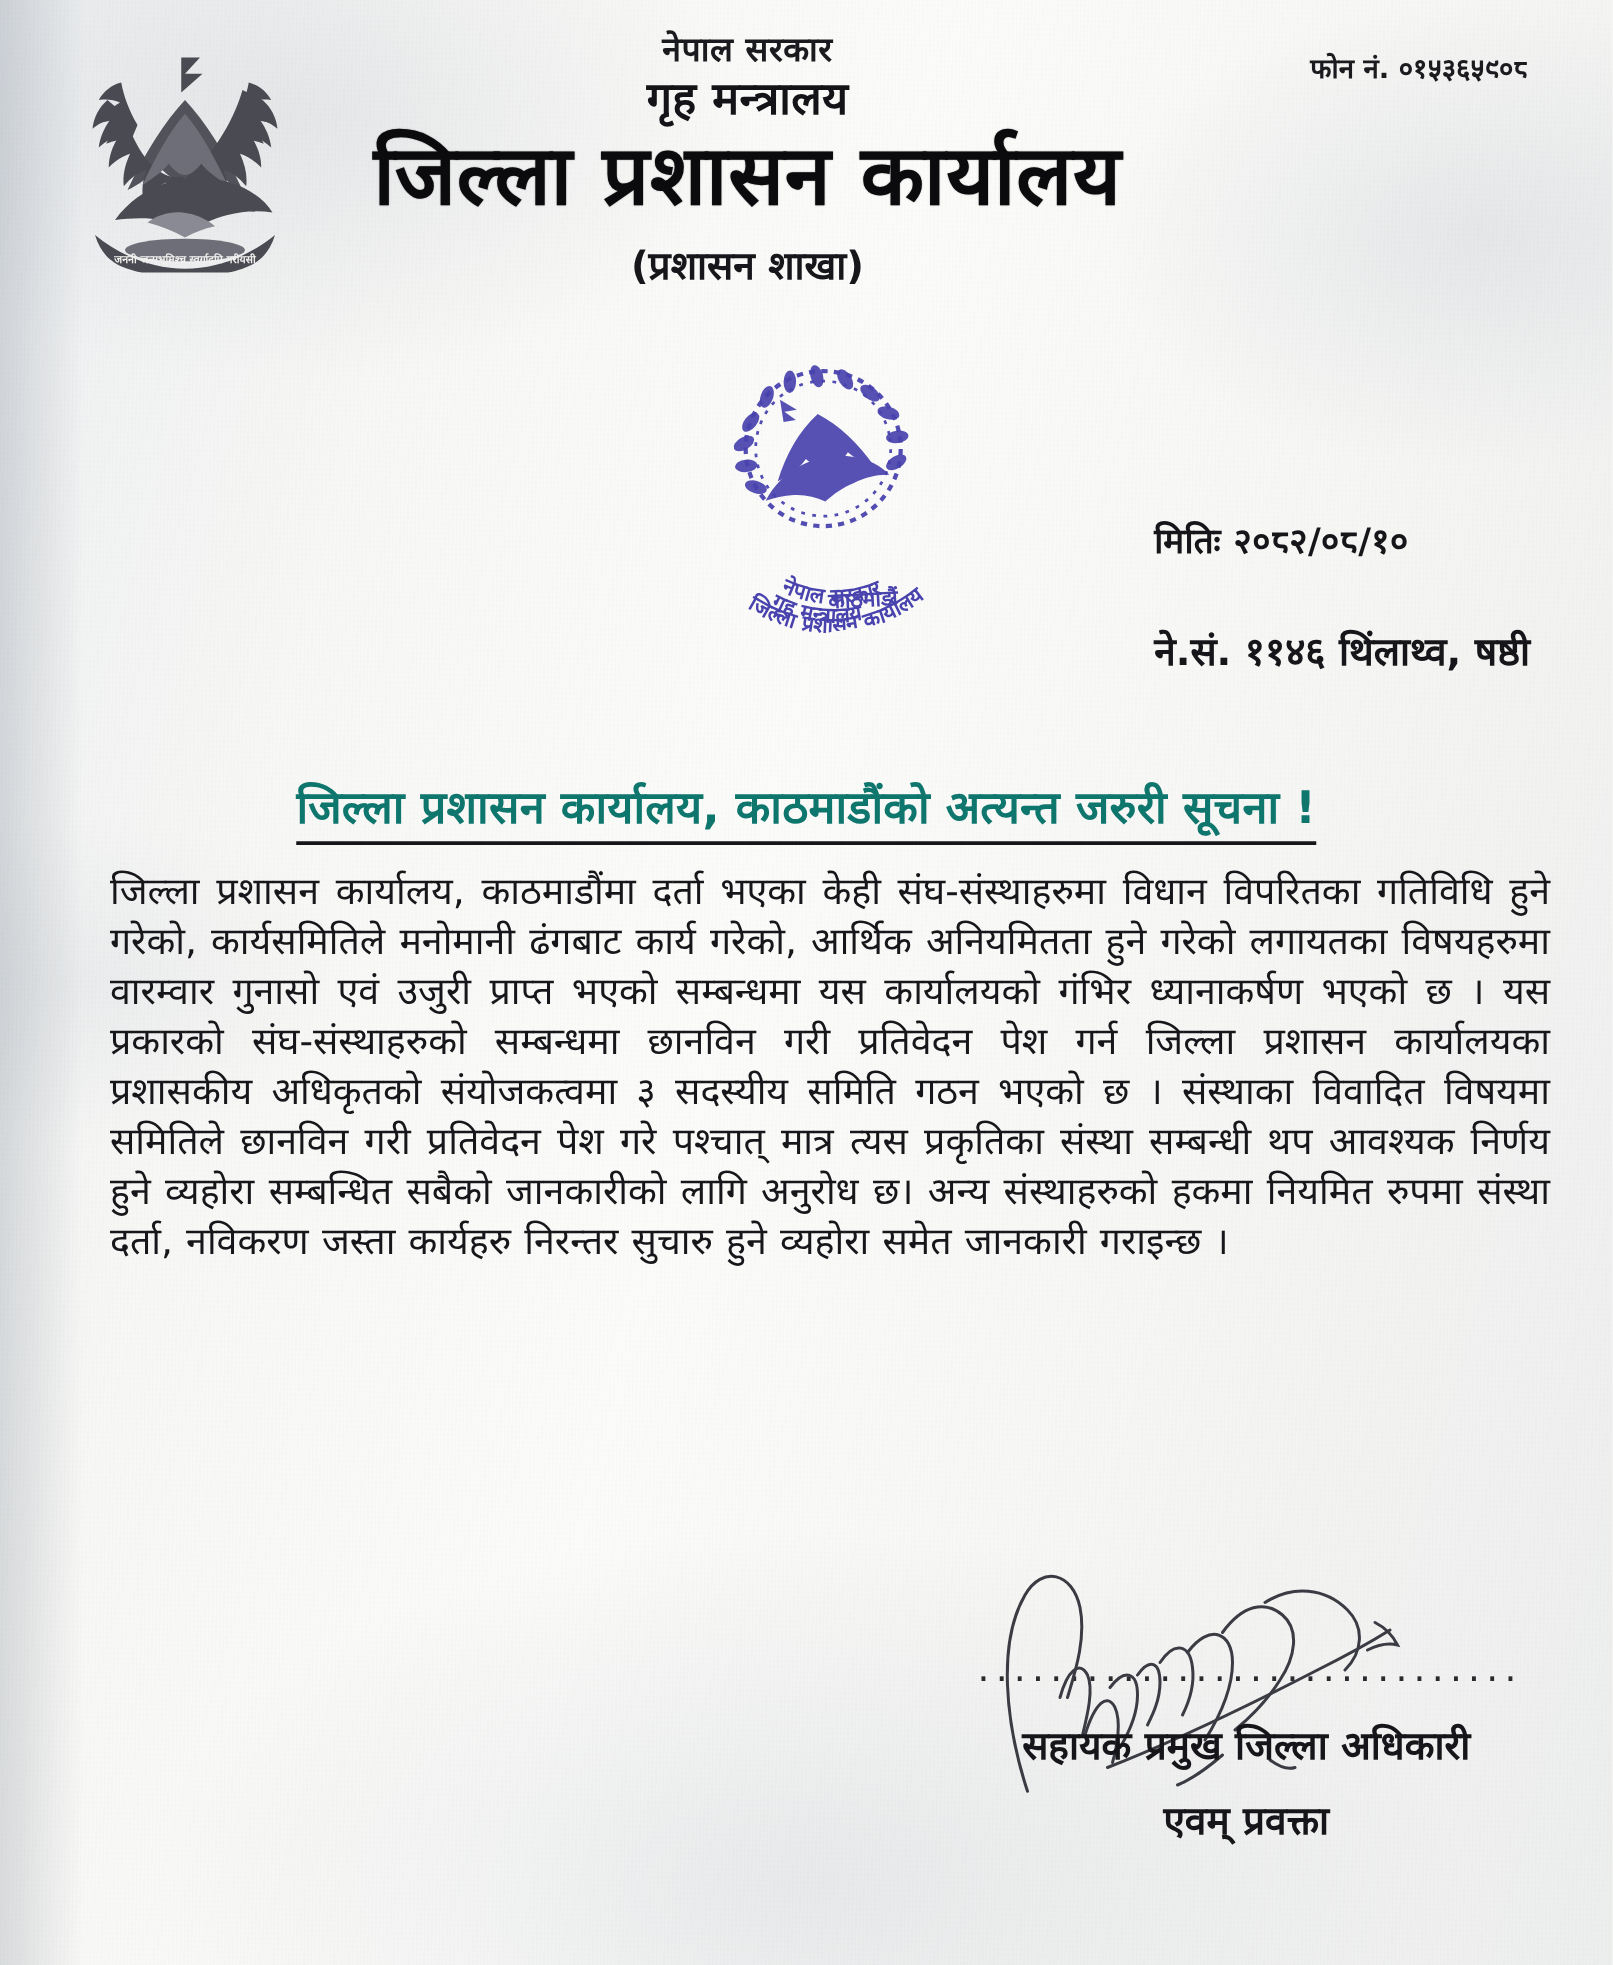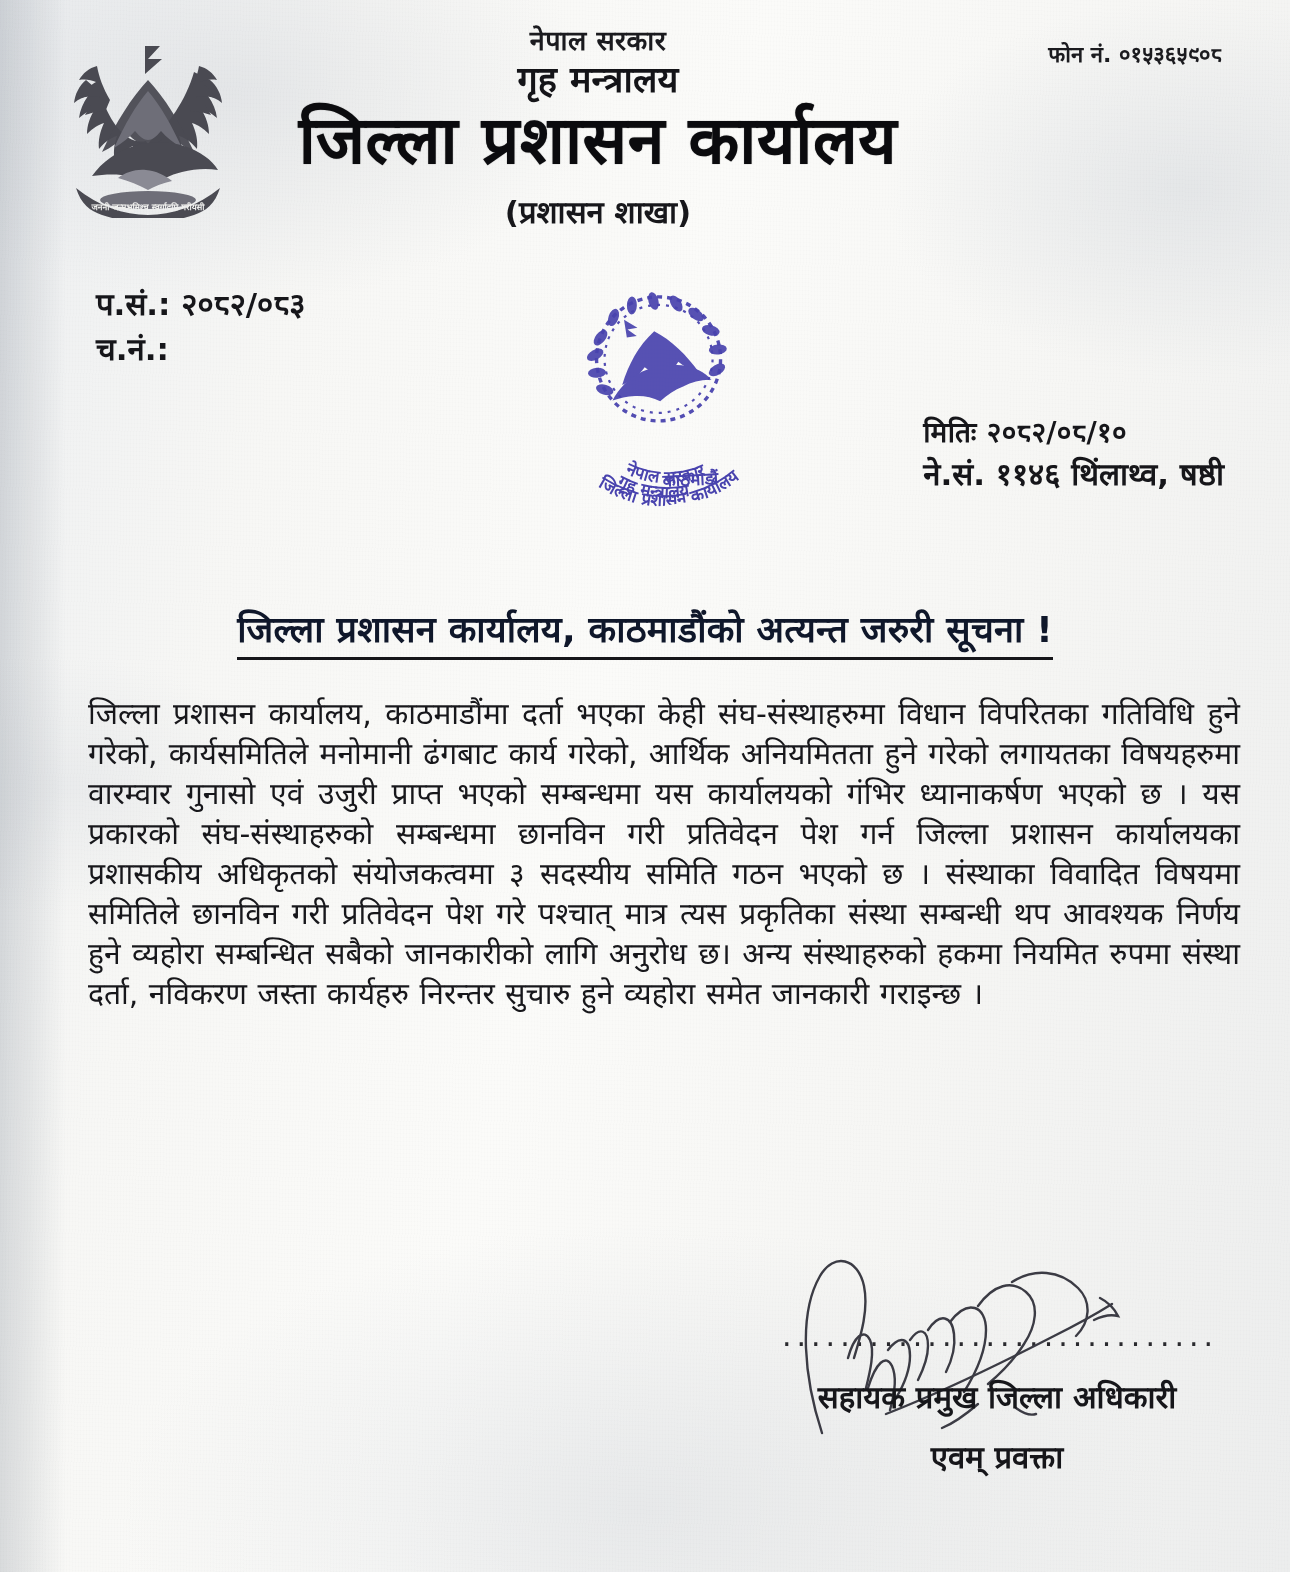--- a/index.html
+++ b/index.html
@@ -72,38 +72,38 @@
     position:absolute;right:52px;top:222px;
     font-size:25px;font-weight:700;line-height:1.3;text-align:center;color:#1b1b1f;
   }
 
   
   .refbox{position:absolute;left:96px;top:282px;}
   .refbox .rline{font-size:31px;font-weight:600;line-height:1.45;color:#16161a;}
 
   .datebox{position:absolute;right:66px;top:414px;text-align:left;}
   .datebox .dline1{font-size:28px;font-weight:700;line-height:1.38;color:#16161a;letter-spacing:.3px;}
-  .datebox .dline2{font-size:31px;font-weight:600;line-height:1.38;color:#16161a;}
+  .datebox .dline2{font-size:31px;font-weight:600;line-height:1.38;color:#16161a;margin-top:48px;}
 
   
   .seal{
     position:absolute;left:552px;top:282px;width:230px;height:222px;
     transform:rotate(-9deg);
     opacity:.92;
   }
   .seal svg{width:100%;height:100%;display:block;}
 
   
   .notice-title{
     position:absolute;left:0;right:0;top:604px;text-align:center;
   }
   .notice-title span{
     display:inline-block;
-    font-size:36px;font-weight:700;color:#0f172a;letter-spacing:.2px;
-    border-bottom:3px solid #16161a;padding-bottom:4px;
+    font-size:36px;font-weight:700;color:#0f766e;letter-spacing:.2px;
+    border-bottom:3px solid #16161a;padding-bottom:4px;margin-top:16px;
   }
 
   
   .body-text{
     position:absolute;left:88px;top:694px;width:1152px;
   }
   .body-text p{
     margin:0;
     font-size:30px;
     line-height:40px;
@@ -175,24 +175,20 @@
   <div class="head-center">
     <div class="gov-line">नेपाल सरकार</div>
     <div class="ministry-line">गृह मन्त्रालय</div>
     <div class="office-title">जिल्ला प्रशासन कार्यालय</div>
     <div class="branch-line">(प्रशासन शाखा)</div>
   </div>
 
   <div class="phone">फोन नं. ०१५३६५९०८</div>
 
 
-  <div class="refbox">
-    <div class="rline">प.सं.: २०८२/०८३</div>
-    <div class="rline">च.नं.:</div>
-  </div>
 
   <div class="seal">
     <svg viewBox="0 0 230 222" xmlns="http://www.w3.org/2000/svg">
       <defs>
         <path id="arc1" d="M24 132 A96 96 0 0 0 212 110" fill="none"></path>
         <path id="arc2" d="M16 148 A106 106 0 0 0 220 124" fill="none"></path>
         <path id="arc3" d="M10 164 A118 118 0 0 0 226 138" fill="none"></path>
       </defs>
       <g fill="none" stroke="#3a34a8" stroke-width="3.4" opacity=".95">
 

